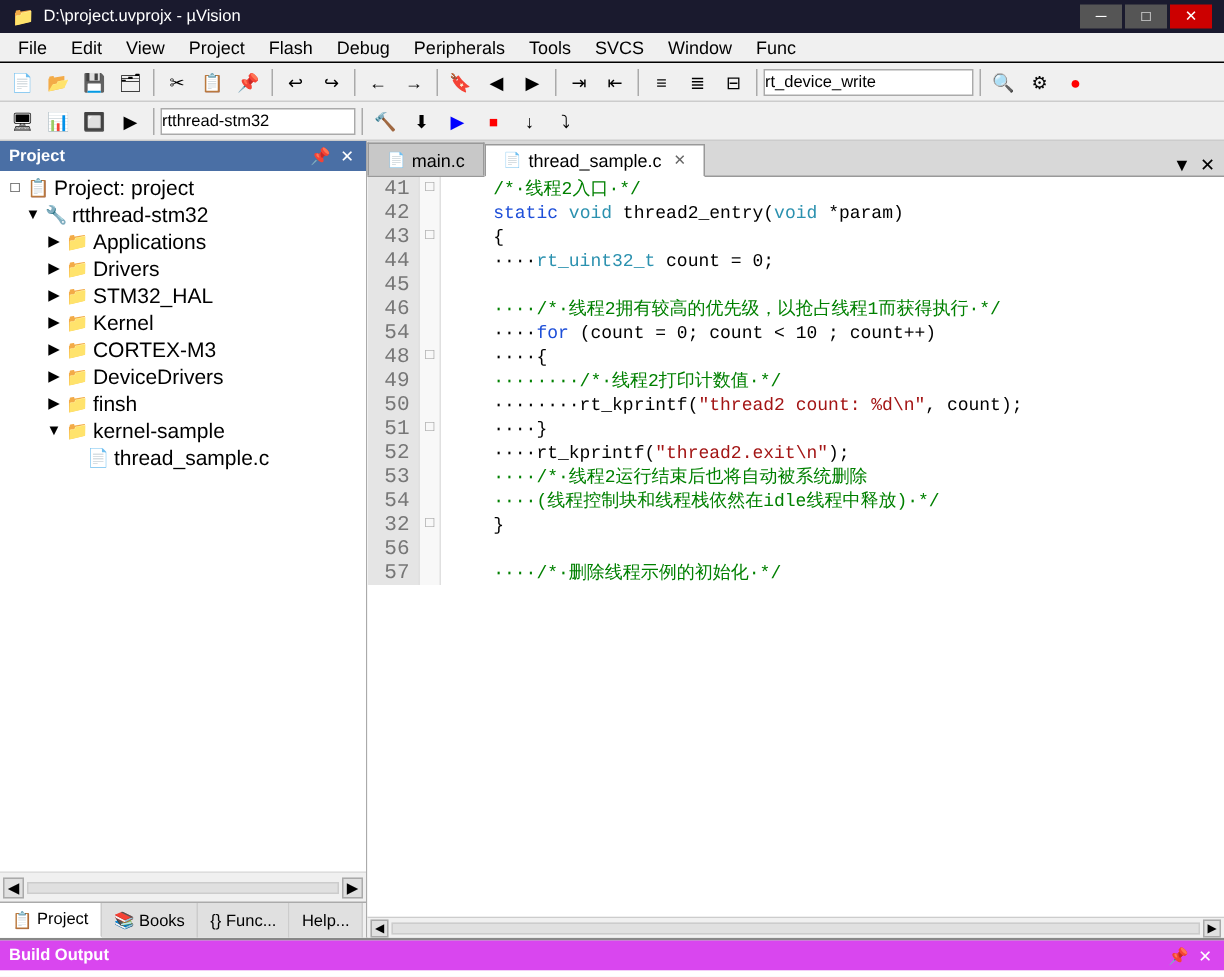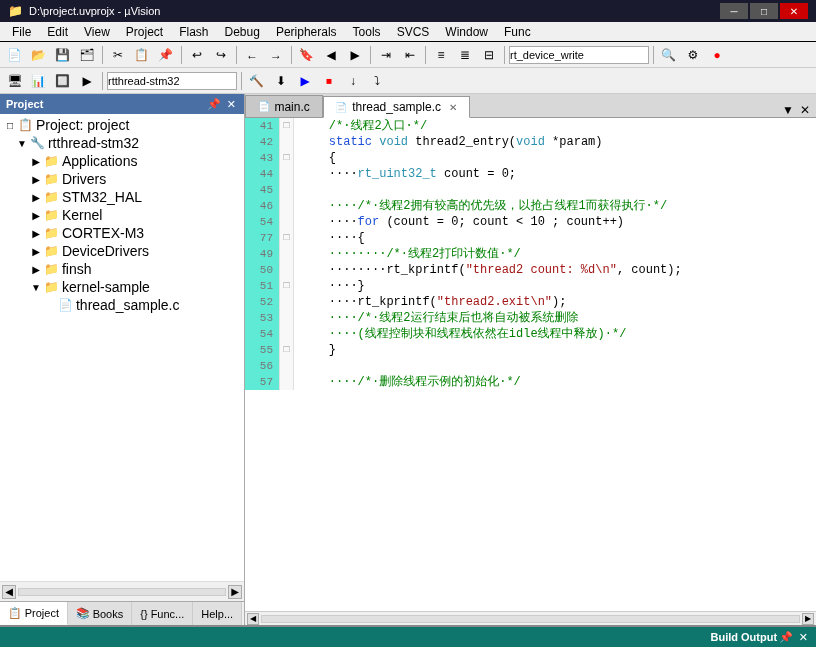--- a/index.html
+++ b/index.html
@@ -242,23 +242,23 @@
       display: flex;
       min-height: 16px;
       line-height: 16px;
     }
     .line-num {
       width: 35px;
       min-width: 35px;
       text-align: right;
       padding-right: 6px;
       color: #777;
-      background: #5eead4;
+      background: #e5e5e5;
       border-right: 1px solid #e0e0e0;
-      font-size: 11px;
+      font-size: 14px;
       user-select: none;
     }
     .line-toggle {
       width: 14px;
       min-width: 14px;
       text-align: center;
       color: #999;
       font-size: 10px;
       background: #f8f8f8;
       border-right: 1px solid #e0e0e0;
@@ -277,29 +277,29 @@
     .c-string { color: #a31515; }
 
     
     .build-section {
       height: 170px;
       border-top: 2px solid #888;
       display: flex;
       flex-direction: column;
     }
     .build-header {
-      background: #0f766e;
+      background: #d946ef;
       color: white;
       height: 20px;
       display: flex;
       align-items: center;
       padding: 0 6px;
       font-size: 11px;
       font-weight: bold;
-      justify-content: flex-end;
+      justify-content: space-between;
     }
     .build-output {
       flex: 1;
       background: white;
       font-family: 'Courier New', monospace;
       font-size: 11px;
       padding: 4px 6px;
       overflow-y: auto;
       color: #000;
     }
@@ -547,21 +547,21 @@
         <span class="line-content c-comment">    ····/*·线程2拥有较高的优先级，以抢占线程1而获得执行·*/</span>
       </div>
 
       <div class="code-line">
         <span class="line-num">54</span>
         <span class="line-toggle"> </span>
         <span class="line-content">    ····<span class="c-keyword">for</span> (count = 0; count &lt; 10 ; count++)</span>
       </div>
 
       <div class="code-line">
-        <span class="line-num">77</span>
+        <span class="line-num">48</span>
         <span class="line-toggle">□</span>
         <span class="line-content">    ····{</span>
       </div>
 
       <div class="code-line">
         <span class="line-num">49</span>
         <span class="line-toggle"> </span>
         <span class="line-content c-comment">    ········/*·线程2打印计数值·*/</span>
       </div>
 
@@ -589,21 +589,21 @@
         <span class="line-content c-comment">    ····/*·线程2运行结束后也将自动被系统删除</span>
       </div>
 
       <div class="code-line">
         <span class="line-num">54</span>
         <span class="line-toggle"> </span>
         <span class="line-content c-comment">    ····(线程控制块和线程栈依然在idle线程中释放)·*/</span>
       </div>
 
       <div class="code-line">
-        <span class="line-num">55</span>
+        <span class="line-num">32</span>
         <span class="line-toggle">□</span>
         <span class="line-content">    }</span>
       </div>
 
       <div class="code-line">
         <span class="line-num">56</span>
         <span class="line-toggle"> </span>
         <span class="line-content"></span>
       </div>
 

